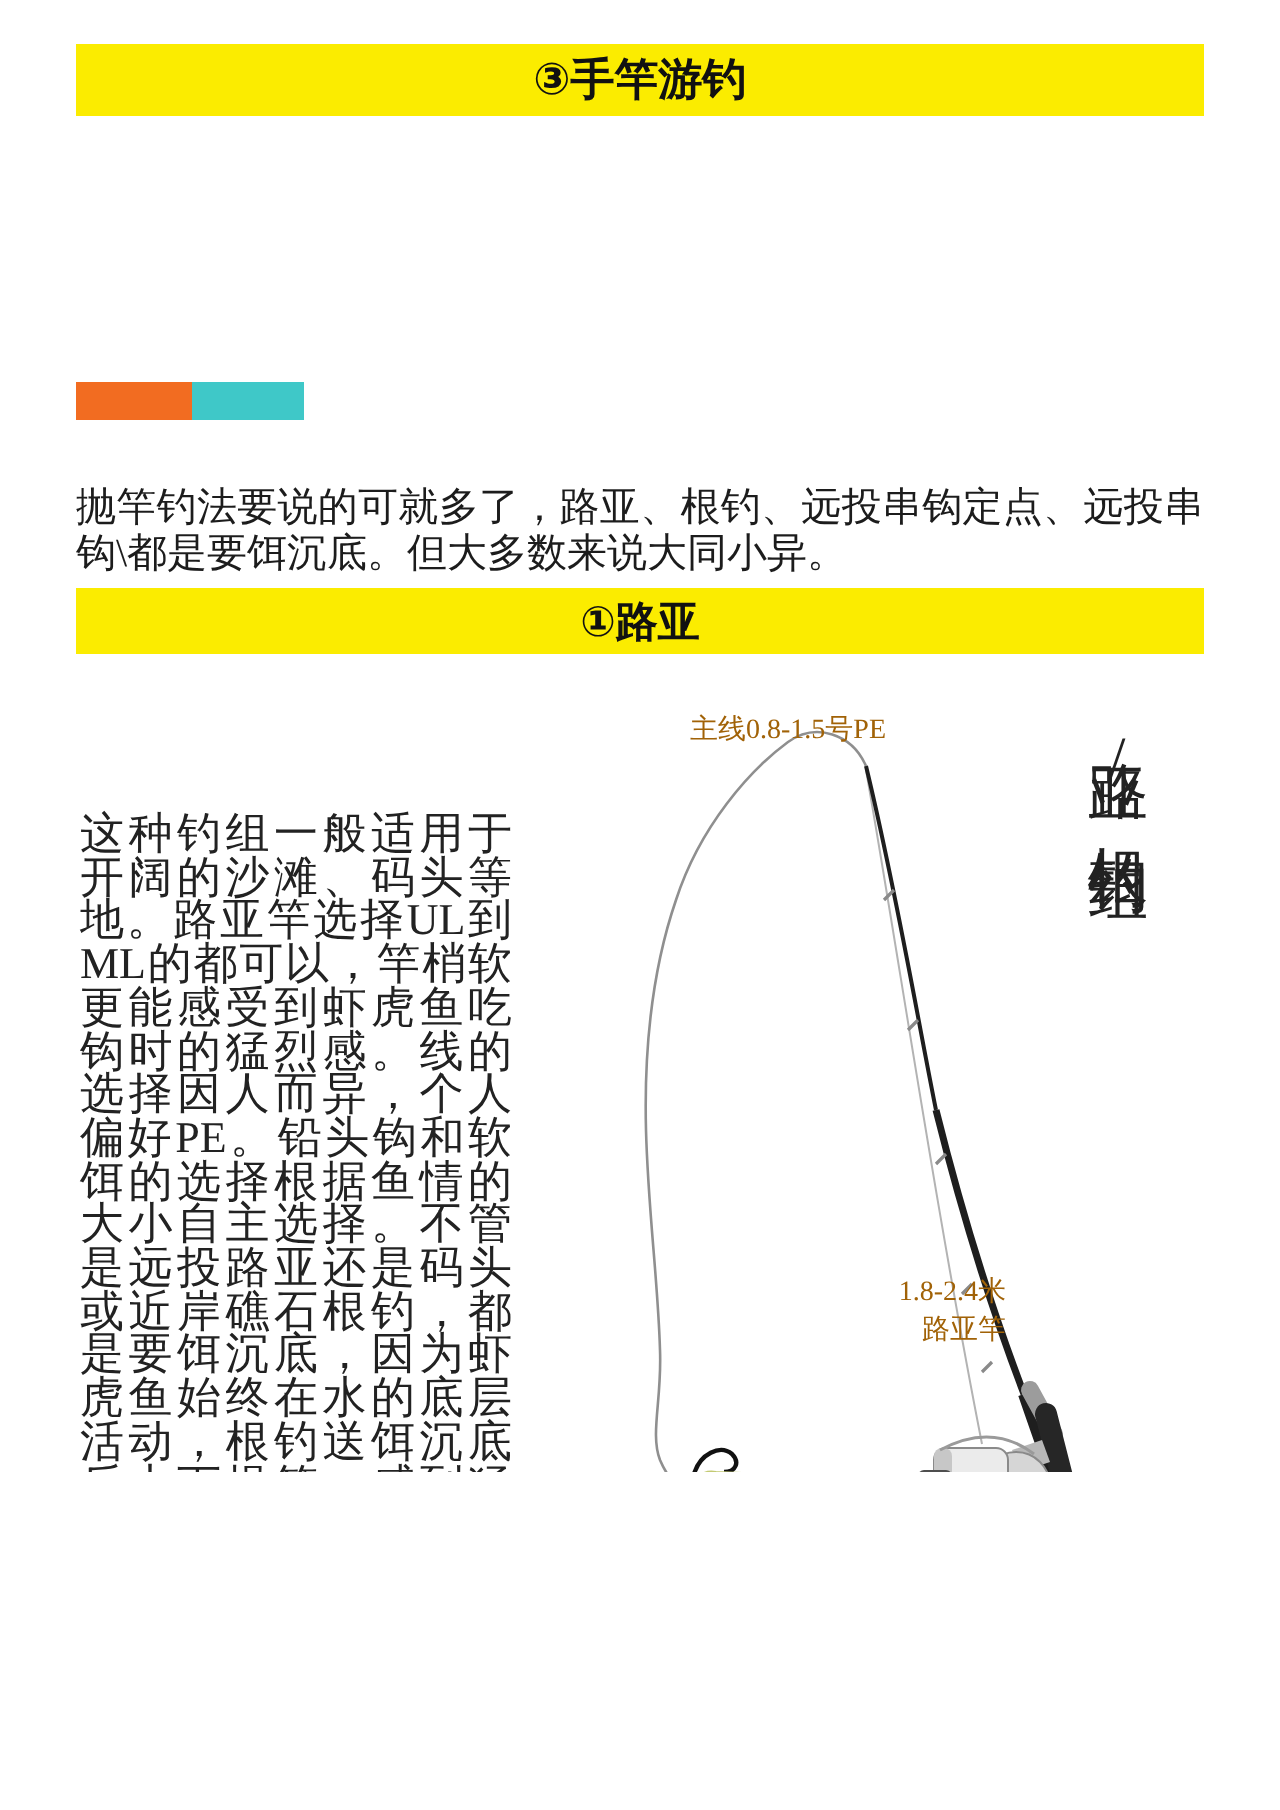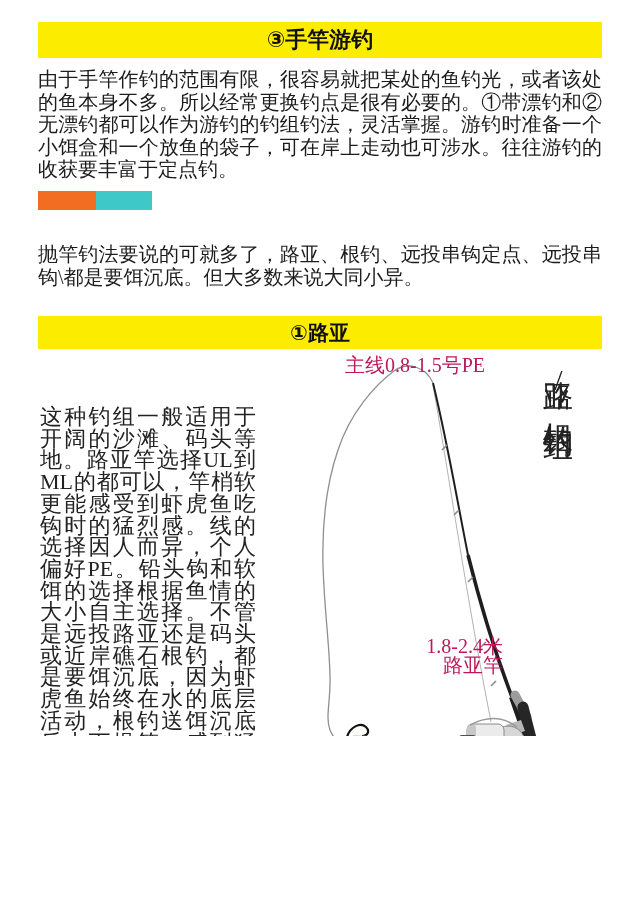--- a/index.html
+++ b/index.html
@@ -7,21 +7,21 @@
     position:relative;width:640px;height:736px;background:#ffffff;overflow:hidden;
     font-family:"Liberation Serif","DejaVu Serif",serif;color:#1c1c1c;
   }
   .banner{
     position:absolute;left:38px;width:564px;background:#fbec00;
     display:flex;align-items:center;justify-content:center;
     font-family:"Liberation Sans","DejaVu Sans",sans-serif;
     font-weight:bold;color:#111;
   }
   .banner.top{top:22px;height:36px;font-size:22px;}
-  .banner.lure{top:316px;height:33px;font-size:21px;}
+  .banner.lure{top:294px;height:33px;font-size:21px;}
   .para{
     position:absolute;left:38px;width:564px;text-align:justify;
     font-size:20px;line-height:22.5px;word-break:break-all;letter-spacing:0px;
   }
   .para1{top:68px;}
   .para2{top:243px;}
   .bar{position:absolute;top:191px;height:19px;}
   .bar.orange{left:38px;width:58px;background:#f26c21;}
   .bar.teal{left:96px;width:56px;background:#3fc8c8;}
   .heading{
@@ -29,21 +29,21 @@
     font-family:"Liberation Sans","DejaVu Sans",sans-serif;
     font-size:23px;font-weight:bold;color:#111;
   }
   .left-col{
     position:absolute;left:40px;top:406px;width:216px;text-align:justify;
     font-size:22px;line-height:21.7px;word-break:break-all;color:#222;
   }
   .diagram{position:absolute;left:0;top:345px;width:640px;height:520px;}
   .diagram svg{position:absolute;left:0;top:0;}
   .dlabel{
-    position:absolute;font-size:20px;line-height:19px;color:#be185d;
+    position:absolute;font-size:14px;line-height:19px;color:#a16207;
     font-family:"Liberation Serif","DejaVu Serif",serif;white-space:nowrap;
   }
   .lbl-mainline{left:345px;top:11px;}
   .lbl-rod{left:393px;top:292px;width:110px;text-align:right;}
   .lbl-jig{left:294px;top:425px;text-align:left;}
   .lbl-reel{left:424px;top:425px;width:118px;text-align:center;}
   .vertical-title{
     position:absolute;left:537px;top:12px;height:230px;
     writing-mode:vertical-rl;text-orientation:upright;
     font-size:30px;letter-spacing:3px;color:#222;
@@ -52,21 +52,20 @@
 </style>
 </head>
 <body>
 
 <div class="page">
 
   <div class="banner top">
     <span>③手竿游钓</span>
   </div>
 
-  <div class="para para1">由于手竿作钓的范围有限，很容易就把某处的鱼钓光，或者该处的鱼本身不多。所以经常更换钓点是很有必要的。①带漂钓和②无漂钓都可以作为游钓的钓组钓法，灵活掌握。游钓时准备一个小饵盒和一个放鱼的袋子，可在岸上走动也可涉水。往往游钓的收获要丰富于定点钓。</div>
 
   <div class="bar orange"></div>
   <div class="bar teal"></div>
 
   <div class="para para2">抛竿钓法要说的可就多了，路亚、根钓、远投串钩定点、远投串钩\都是要饵沉底。但大多数来说大同小异。</div>
 
   <div class="banner lure">
     <span>①路亚</span>
   </div>
 

